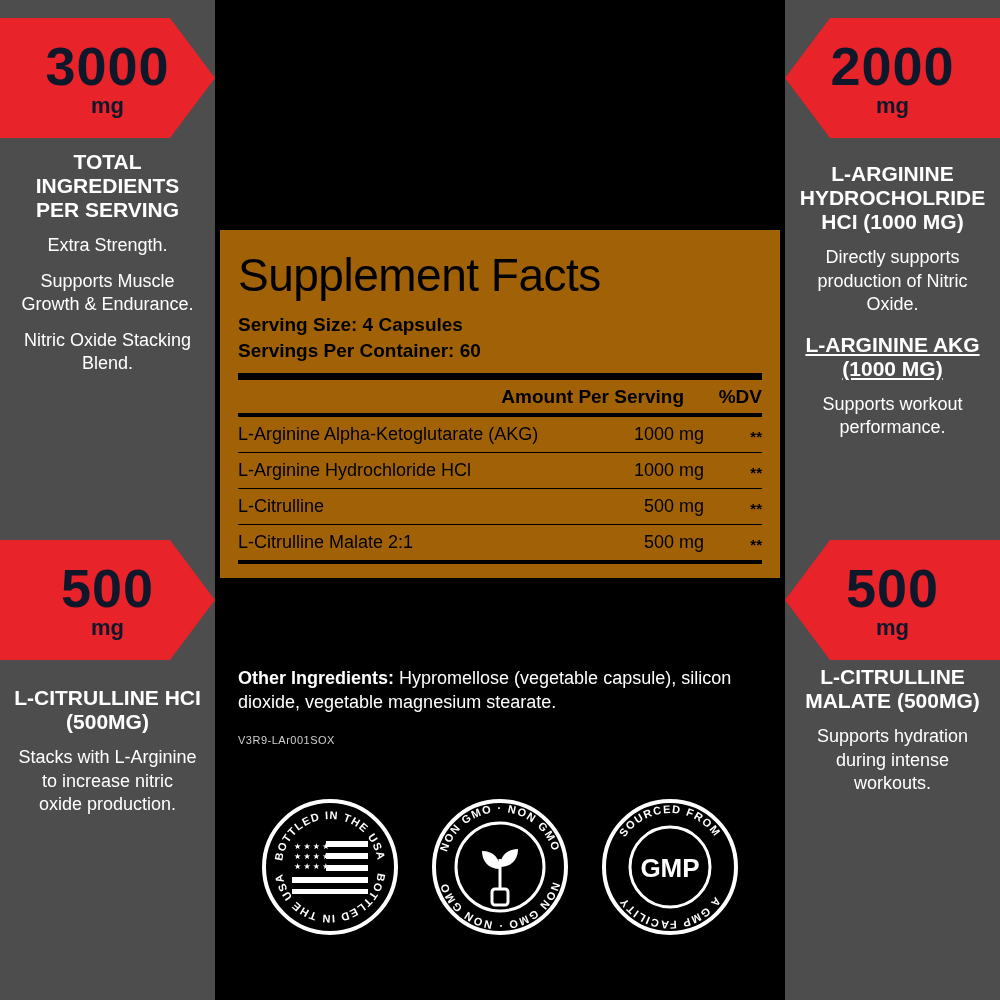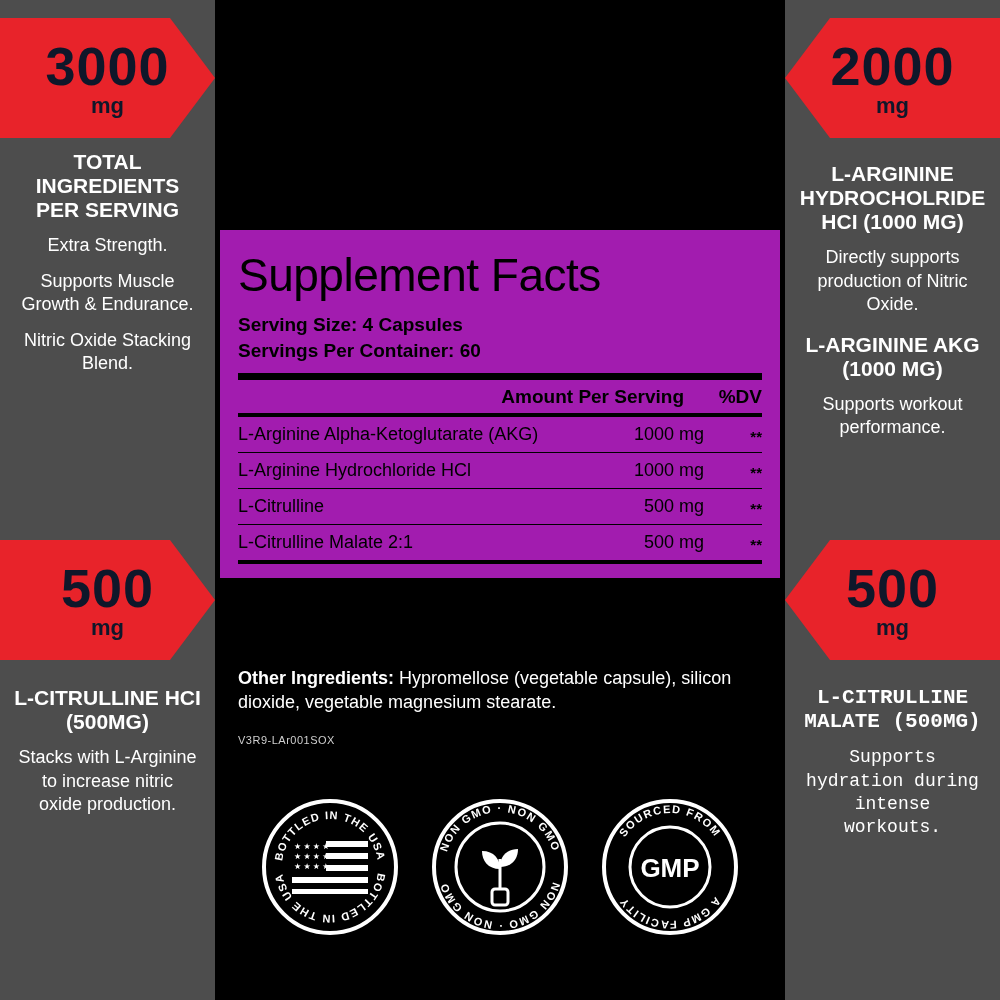--- a/index.html
+++ b/index.html
@@ -52,37 +52,37 @@
   }
 
   .left-b1{position:absolute;top:18px;left:0;}
   .left-b2{position:absolute;top:540px;left:0;}
   .right-b1{position:absolute;top:18px;right:0;}
   .right-b2{position:absolute;top:540px;right:0;}
 
   .left-block1{position:absolute;top:136px;left:0;width:215px;}
   .left-block2{position:absolute;top:672px;left:0;width:215px;}
   .right-block1{position:absolute;top:148px;right:0;width:215px;padding-left:8px;}
-  .right-block2{position:absolute;top:672px;right:0;width:215px;font-family:Liberation Mono, monospace;}
+  .right-block2{position:absolute;top:651px;right:0;width:215px;}
 
   
   .center{
     position:absolute;left:215px;top:0;width:570px;height:1000px;background:#000;
   }
   .title-box{
     position:absolute;left:5px;top:18px;width:560px;height:200px;
     background:#e8232a;color:#fff;
     display:flex;flex-direction:column;align-items:center;justify-content:center;
   }
   .title-l1{font-size:42px;font-weight:bold;letter-spacing:1px;line-height:1.05;}
   .title-l2{font-size:35px;font-weight:normal;letter-spacing:0.5px;margin-top:6px;}
 
   .facts{
     position:absolute;left:5px;top:230px;width:560px;
-    background:#a21caf;color:#000;
+    background:#a16207;color:#000;
     padding:12px 18px 14px 18px;
     box-sizing:border-box;
   }
   .facts h1{
     font-size:46px;font-weight:normal;margin:6px 0 10px 0;letter-spacing:-0.5px;
   }
   .serv{font-size:19px;font-weight:bold;line-height:1.35;}
   .rule-thick{border-bottom:7px solid #000;margin:10px 0 0 0;}
   .rule-med{border-bottom:4px solid #000;}
 
@@ -149,21 +149,21 @@
   <div class="side right">
 
     <div class="banner arrow-left right-b1">
       <div class="big">2000</div>
       <div class="small">mg</div>
     </div>
 
     <div class="right-block1">
       <div class="heading">L-ARGININE HYDROCHOLRIDE HCI (1000 MG)</div>
       <div class="para">Directly supports production of Nitric Oxide.</div>
-      <div class="heading" style="padding-top:16px;">L-ARGININE AKG (1000 MG)</div>
+      <div class="heading" style="padding-top:16px;text-decoration:underline;">L-ARGININE AKG (1000 MG)</div>
       <div class="para">Supports workout performance.</div>
     </div>
 
     <div class="banner arrow-left right-b2">
       <div class="big">500</div>
       <div class="small">mg</div>
     </div>
 
     <div class="right-block2">
       <div class="heading">L-CITRULLINE MALATE (500MG)</div>

